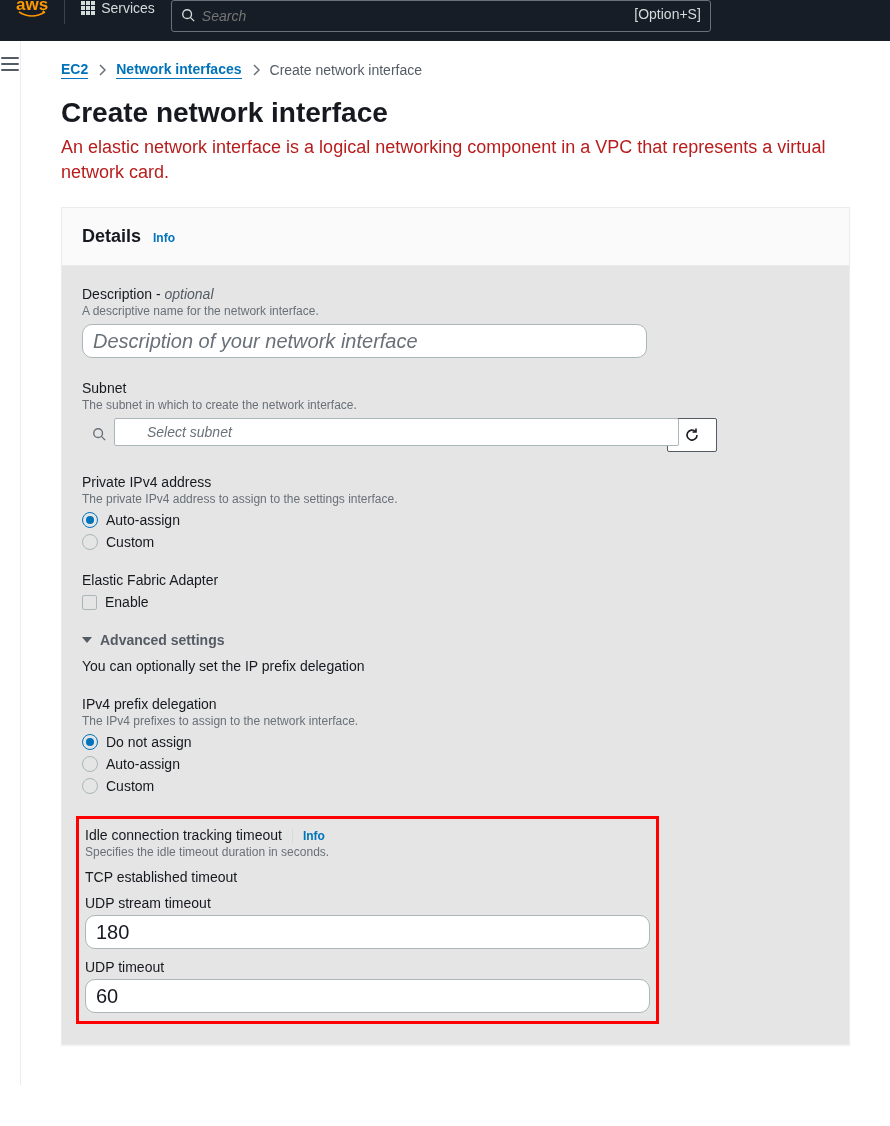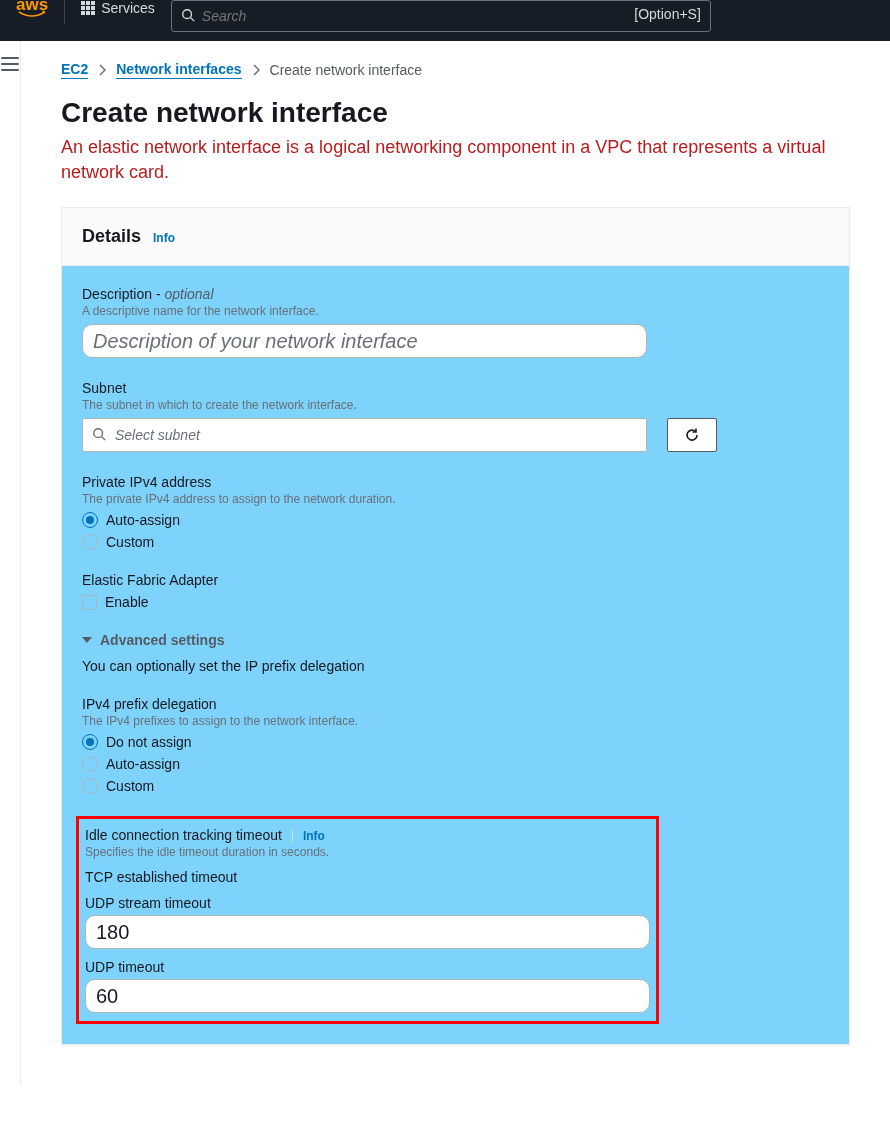--- a/index.html
+++ b/index.html
@@ -25,38 +25,38 @@
   .main { flex:1; padding: 20px 40px 40px 40px; }
   
   .breadcrumb { font-size:14px; display:flex; align-items:center; gap:10px; margin-bottom:18px; }
   .breadcrumb a { color:#0073bb; text-decoration:none; border-bottom:1px solid #0073bb; padding-bottom:1px;font-weight:bold;}
   .breadcrumb .chev { color:#687078; }
   .breadcrumb .current { color:#545b64; }
   
   h1 { font-size:28px; font-weight:700; margin-bottom:6px; }
   .subtitle { font-size:18px; color:#b91c1c; margin-bottom:22px; line-height:1.4;}
   
-  .panel { border:1px solid #eaeded; background:#7dd3fc; box-shadow:0 1px 1px rgba(0,0,0,0.05);}
+  .panel { border:1px solid #eaeded; background:#e5e5e5; box-shadow:0 1px 1px rgba(0,0,0,0.05);}
   .panel-header { padding:18px 20px; border-bottom:1px solid #eaeded; background:#fafafa; display:flex; align-items:baseline; gap:12px;}
   .panel-header h2 { font-size:18px; font-weight:700; }
   .info-link { color:#0073bb; font-size:12px; font-weight:700; cursor:pointer; }
   .sep-bar { width:1px; height:14px; background:#d5dbdb; }
   
   .panel-body { padding:20px; }
   .field { margin-bottom:22px; }
   .field-label { font-size:14px; color:#16191f; font-weight:400; }
   .optional { font-style:italic; color:#545b64; }
   .field-help { font-size:12px; color:#687078; margin-top:2px; margin-bottom:6px; }
   .text-input { width:565px; height:34px; border:1px solid #aab7b8; border-radius:10px; padding:0 10px; font-size:20px; color:#16191f; }
   .text-input::placeholder { color:#687078; font-style:italic; }
   
   .subnet-row { display:flex; gap:20px; align-items:flex-start; }
   .select-wrap { position:relative; width:565px; }
   .select-wrap .mag2 { position:absolute; left:10px; top:9px; color:#687078; }
-  .select-input { width:100%; height:34px; border:1px solid #aab7b8; border-radius:2px; padding:0 10px 0 32px; font-size:14px; }
+  .select-input { width:100%; height:28px; border:1px solid #aab7b8; border-radius:2px; padding:0 10px 0 32px; font-size:14px;margin-left:32px; }
   .select-input::placeholder { color:#687078; font-style:italic; }
   .refresh-btn { width:50px; height:34px; border:1px solid #545b64; border-radius:2px; background:#fff; display:flex; align-items:center; justify-content:center; cursor:pointer;}
   
   .radio-row, .check-row { display:flex; align-items:center; gap:8px; margin-top:6px; font-size:14px;}
   .radio { width:16px; height:16px; border:1px solid #aab7b8; border-radius:50%; display:inline-flex; align-items:center; justify-content:center; flex-shrink:0;}
   .radio.checked { border:1px solid #0073bb; }
   .radio.checked::after { content:""; width:8px; height:8px; border-radius:50%; background:#0073bb; }
   .checkbox { width:15px; height:15px; border:1px solid #aab7b8; border-radius:2px; flex-shrink:0;}
   
   .expander { display:flex; align-items:center; gap:8px; font-size:14px; font-weight:700; color:#545b64; cursor:pointer; margin-bottom:10px;}
@@ -170,21 +170,21 @@
               <svg width="16" height="16" viewBox="0 0 16 16">
                   <path d="M13 8 A5 5 0 1 1 11.5 4.5" stroke="#16191f" stroke-width="1.6" fill="none"></path>
                   <path d="M12 1.5 L12 5 L8.5 5" stroke="#16191f" stroke-width="1.6" fill="none"></path>
                 </svg>
             </div>
           </div>
         </div>
 
         <div class="field">
           <div class="field-label">Private IPv4 address</div>
-          <div class="field-help">The private IPv4 address to assign to the network duration.</div>
+          <div class="field-help">The private IPv4 address to assign to the settings interface.</div>
           <label class="radio-row">
             <span class="radio checked"></span>
             <span>Auto-assign</span>
           </label>
           <label class="radio-row">
             <span class="radio"></span>
             <span>Custom</span>
           </label>
         </div>
 

